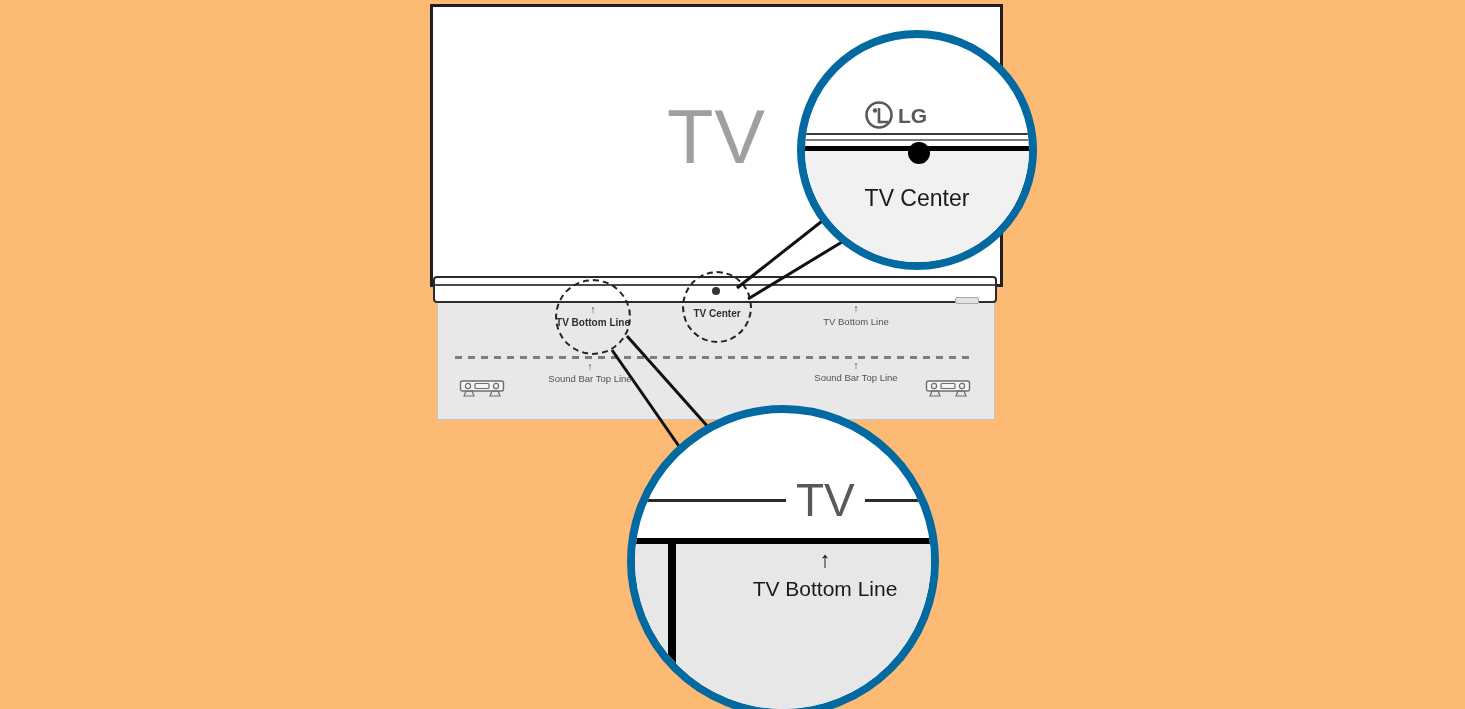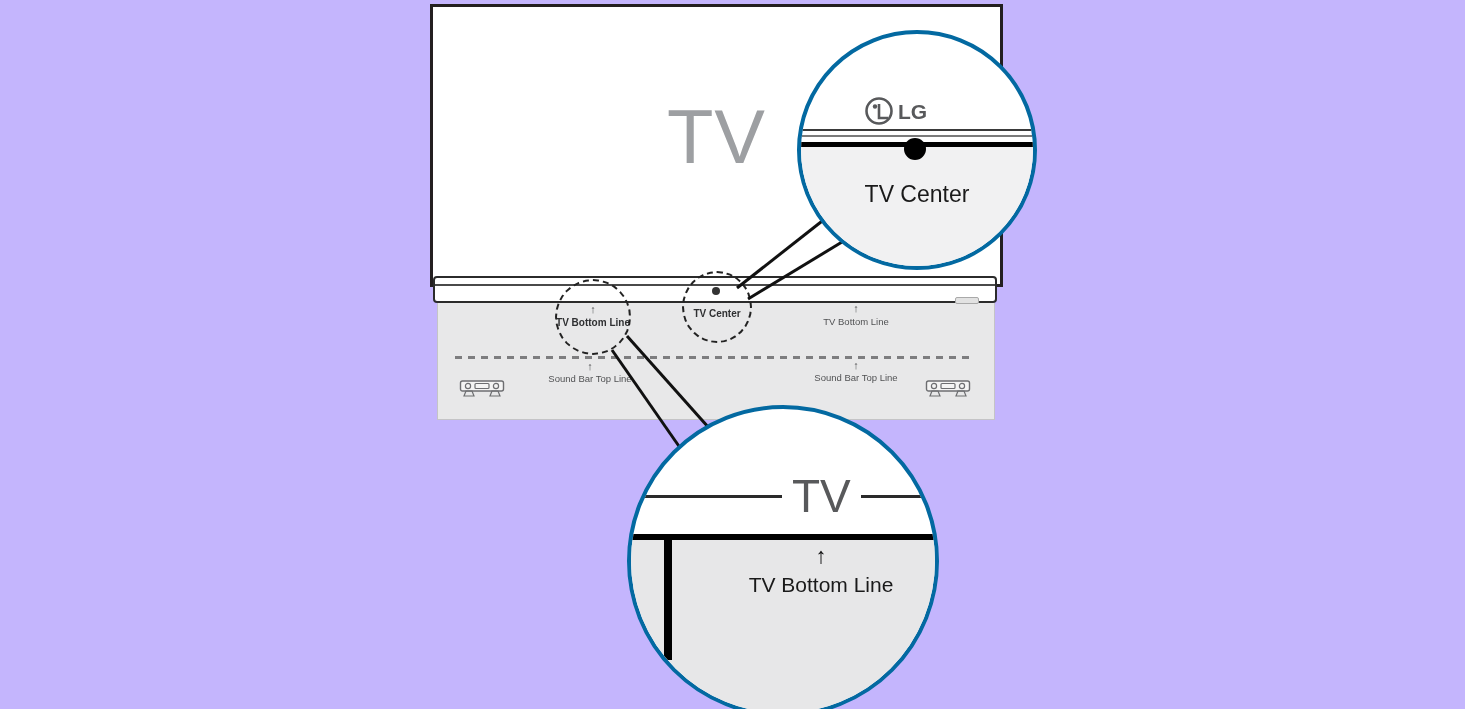--- a/index.html
+++ b/index.html
@@ -1,16 +1,16 @@
 <!DOCTYPE html>
 <html><head>
 <meta charset="utf-8">
 <style>
   html,body{margin:0;padding:0;background:#fff;}
-  .canvas{position:relative;width:1465px;height:709px;background:#c4b5fd;overflow:hidden;
+  .canvas{position:relative;width:1465px;height:709px;background:#fdba74;overflow:hidden;
           font-family:"Liberation Sans",sans-serif;}
 
   
   .tv{position:absolute;left:430px;top:4px;width:573px;height:283px;
       border:3px solid #231f20;background:#fff;box-sizing:border-box;}
   .tv-text{position:absolute;left:0;top:92px;width:100%;text-align:center;
            font-size:76px;color:#9d9fa2;letter-spacing:1px;line-height:1;}
 
   
   .template{position:absolute;left:437px;top:303px;width:558px;height:117px;
@@ -48,21 +48,21 @@
 
   
   .bracket{position:absolute;}
   .bracket-left{left:459px;top:379px;}
   .bracket-right{left:925px;top:379px;}
 
   
   .wedges{position:absolute;left:0;top:0;width:1465px;height:709px;pointer-events:none;}
 
   
-  .callout{position:absolute;border:4px solid #0369a1;border-radius:50%;background:#fff;
+  .callout{position:absolute;border:8px solid #0369a1;border-radius:50%;background:#fff;
            overflow:hidden;box-sizing:border-box;}
   .callout-a{left:797px;top:30px;width:240px;height:240px;}
   .ca-gray{position:absolute;left:0;right:0;top:113px;bottom:0;background:#f1f1f2;}
   .ca-lgrow{position:absolute;top:61px;left:-11px;width:100%;display:flex;justify-content:center;}
   .ca-line1{position:absolute;left:0;right:0;top:95px;height:2px;background:#3a3a3a;}
   .ca-line2{position:absolute;left:0;right:0;top:101px;height:2px;background:#7a7a7a;}
   .ca-thick{position:absolute;left:0;right:0;top:108px;height:5px;background:#000;}
   .ca-dot{position:absolute;left:103px;top:104px;width:22px;height:22px;border-radius:50%;background:#000;}
   .ca-label{position:absolute;left:0;top:147px;width:100%;text-align:center;
             font-size:23px;color:#1a1a1a;}

